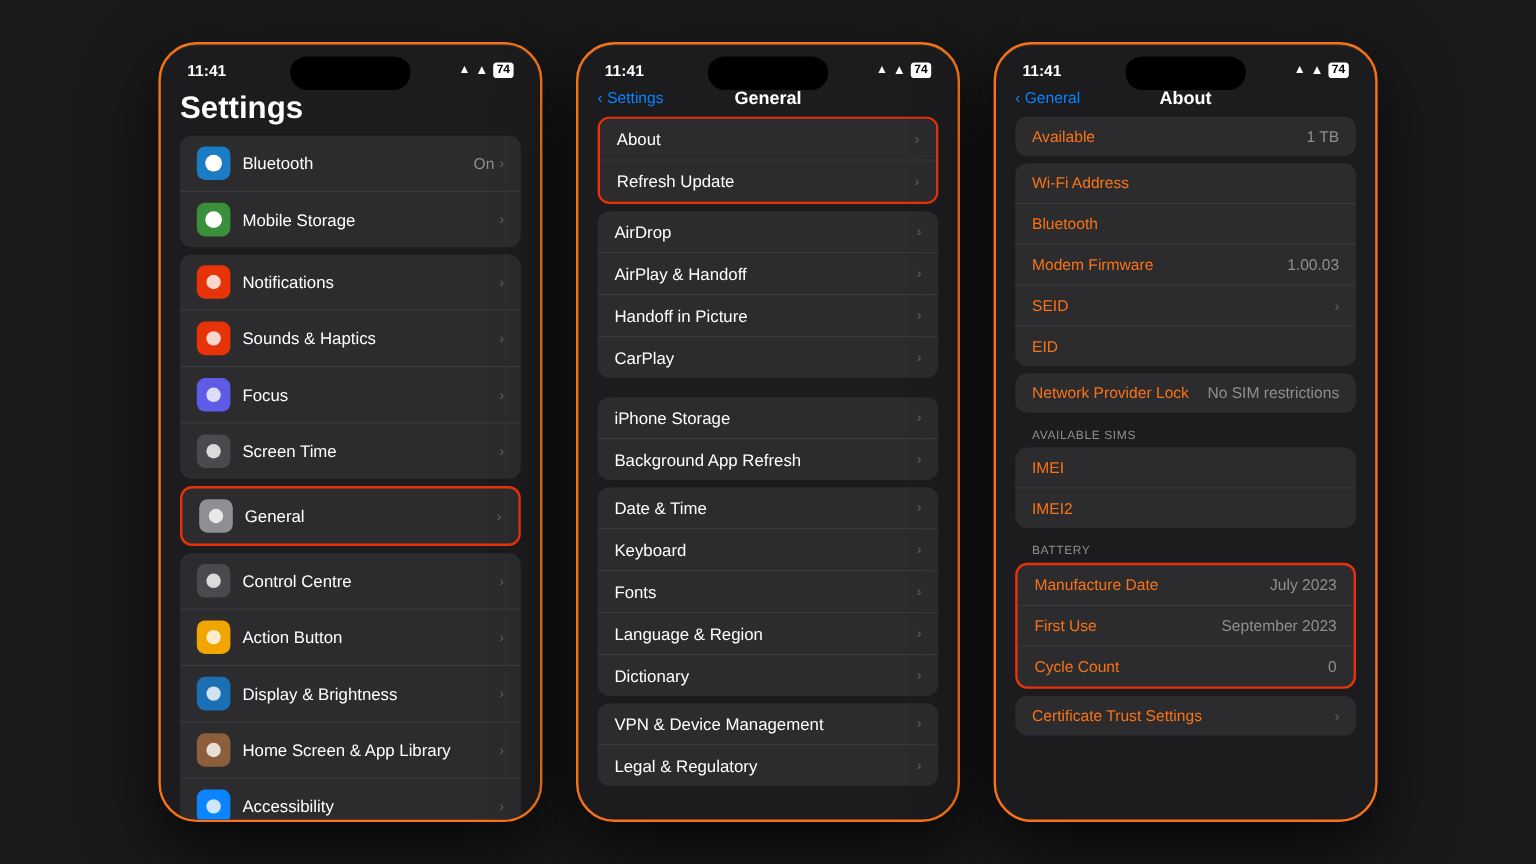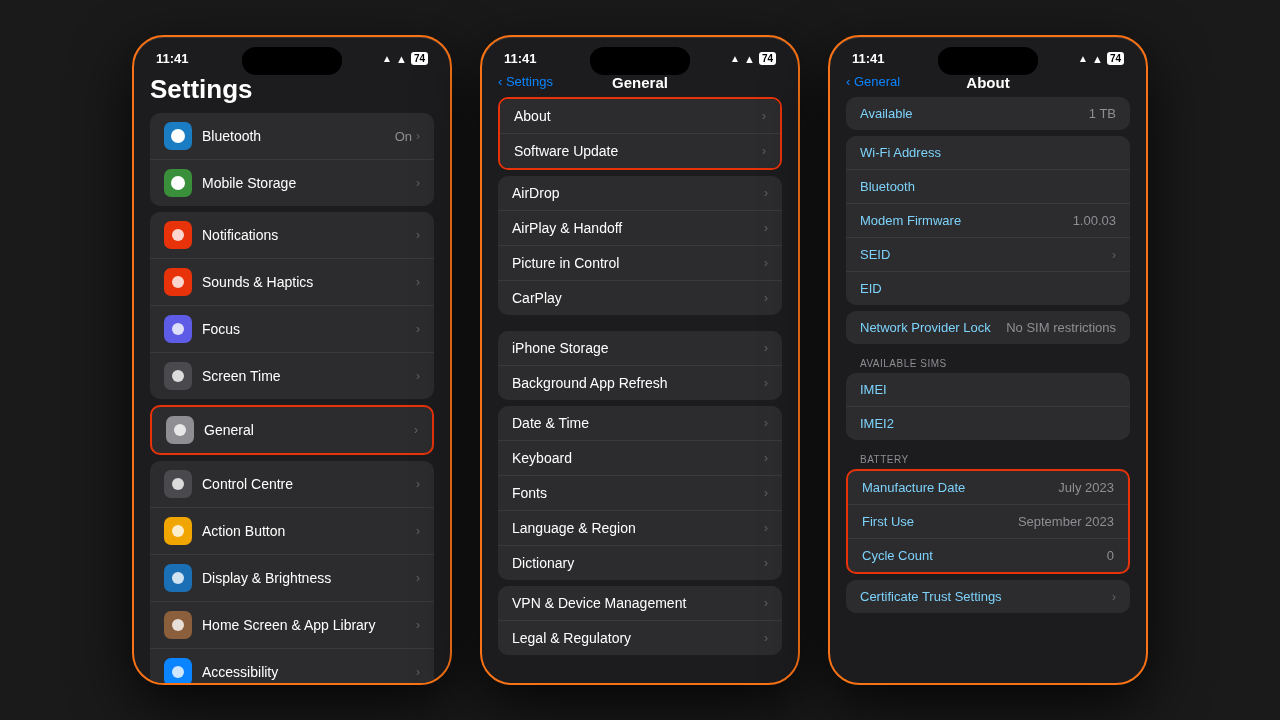--- a/index.html
+++ b/index.html
@@ -152,21 +152,21 @@
       letter-spacing: 0.5px;
     }
     .info-item {
       display: flex;
       align-items: center;
       justify-content: space-between;
       padding: 9px 14px;
       border-bottom: 0.5px solid #3a3a3c;
     }
     .info-item:last-child { border-bottom: none; }
-    .info-label { color: #7dd3fc; font-size: 13px; }
+    .info-label { color: #f97316; font-size: 13px; }
     .info-value { color: #8e8e93; font-size: 13px; }
     .battery-highlight {
       border: 2.5px solid #e8330a;
       border-radius: 10px;
       overflow: hidden;
       background: #2c2c2e;
     }
   </style>
 </head>
 <body>
@@ -301,36 +301,36 @@
     <span class="nav-back">‹ Settings</span>
     <span class="nav-title">General</span>
   </div>
       <div class="phone-content content-scroll" style="overflow-y: hidden;">
         <div class="about-highlight" style="margin-bottom: 6px;">
           <div class="settings-item" style="background: rgb(44, 44, 46); border-bottom: 0.5px solid rgb(58, 58, 60);">
             <span class="settings-label">About</span>
             <span class="chevron">›</span>
           </div>
           <div class="settings-item" style="background: rgb(44, 44, 46);">
-            <span class="settings-label">Software Update</span>
+            <span class="settings-label">Refresh Update</span>
             <span class="chevron">›</span>
           </div>
         </div>
         <div style="margin-bottom: 6px;">
           <div class="settings-group">
             <div class="settings-item">
               <span class="settings-label">AirDrop</span>
               <span class="chevron">›</span>
             </div>
             <div class="settings-item">
               <span class="settings-label">AirPlay &amp; Handoff</span>
               <span class="chevron">›</span>
             </div>
             <div class="settings-item">
-              <span class="settings-label">Picture in Control</span>
+              <span class="settings-label">Handoff in Picture</span>
               <span class="chevron">›</span>
             </div>
             <div class="settings-item">
               <span class="settings-label">CarPlay</span>
               <span class="chevron">›</span>
             </div>
           </div>
         </div>
         <div style="margin-bottom: 6px; margin-top: 16px;">
           <div class="settings-group">

